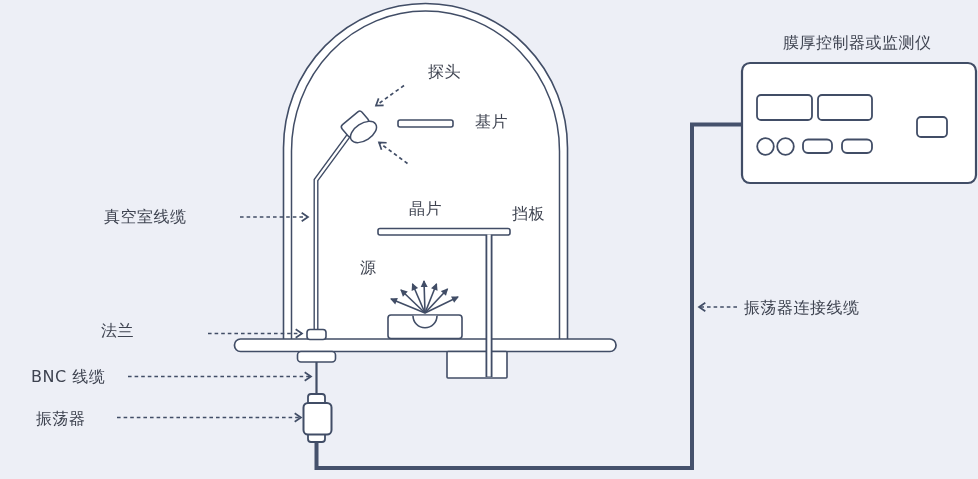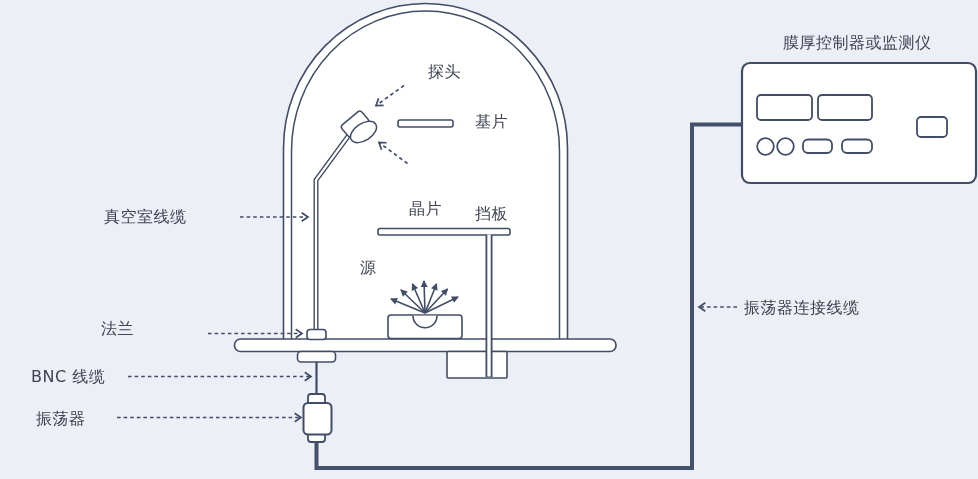--- a/index.html
+++ b/index.html
@@ -93,21 +93,21 @@
       <line x1="128" y1="376.5" x2="311" y2="376.5" marker-end="url(#chev)"></line>
       <line x1="117" y1="417.5" x2="301" y2="417.5" marker-end="url(#chev)"></line>
       <line x1="737" y1="307" x2="699" y2="307" marker-end="url(#chev)"></line>
     </g>
   </svg>
 
   <span class="lbl" style="left:411px; top:62px;margin-left:17px;">探头</span>
   <span class="lbl" style="left:475px; top:112px;">基片</span>
   <span class="lbl" style="left:409px; top:155px;margin-top:44px;">晶片</span>
   <span class="lbl" style="left:104px; top:207px;font-family:Liberation Serif, serif;">真空室线缆</span>
-  <span class="lbl" style="left:475px; top:204px;">挡板</span>
+  <span class="lbl" style="left:512px; top:204px;">挡板</span>
   <span class="lbl" style="left:360px; top:258px;">源</span>
-  <span class="lbl" style="left:101px; top:321px;font-family:Liberation Mono, monospace;">法兰</span>
+  <span class="lbl" style="left:101px; top:321px;">法兰</span>
   <span class="lbl" style="left:31px; top:367px;">BNC 线缆</span>
   <span class="lbl" style="left:36px; top:409px;">振荡器</span>
   <span class="lbl" style="left:744px; top:298px;">振荡器连接线缆</span>
   <span class="lbl" style="left:783px; top:33px;">膜厚控制器或监测仪</span>
 
 </div>
 
 </body></html>

